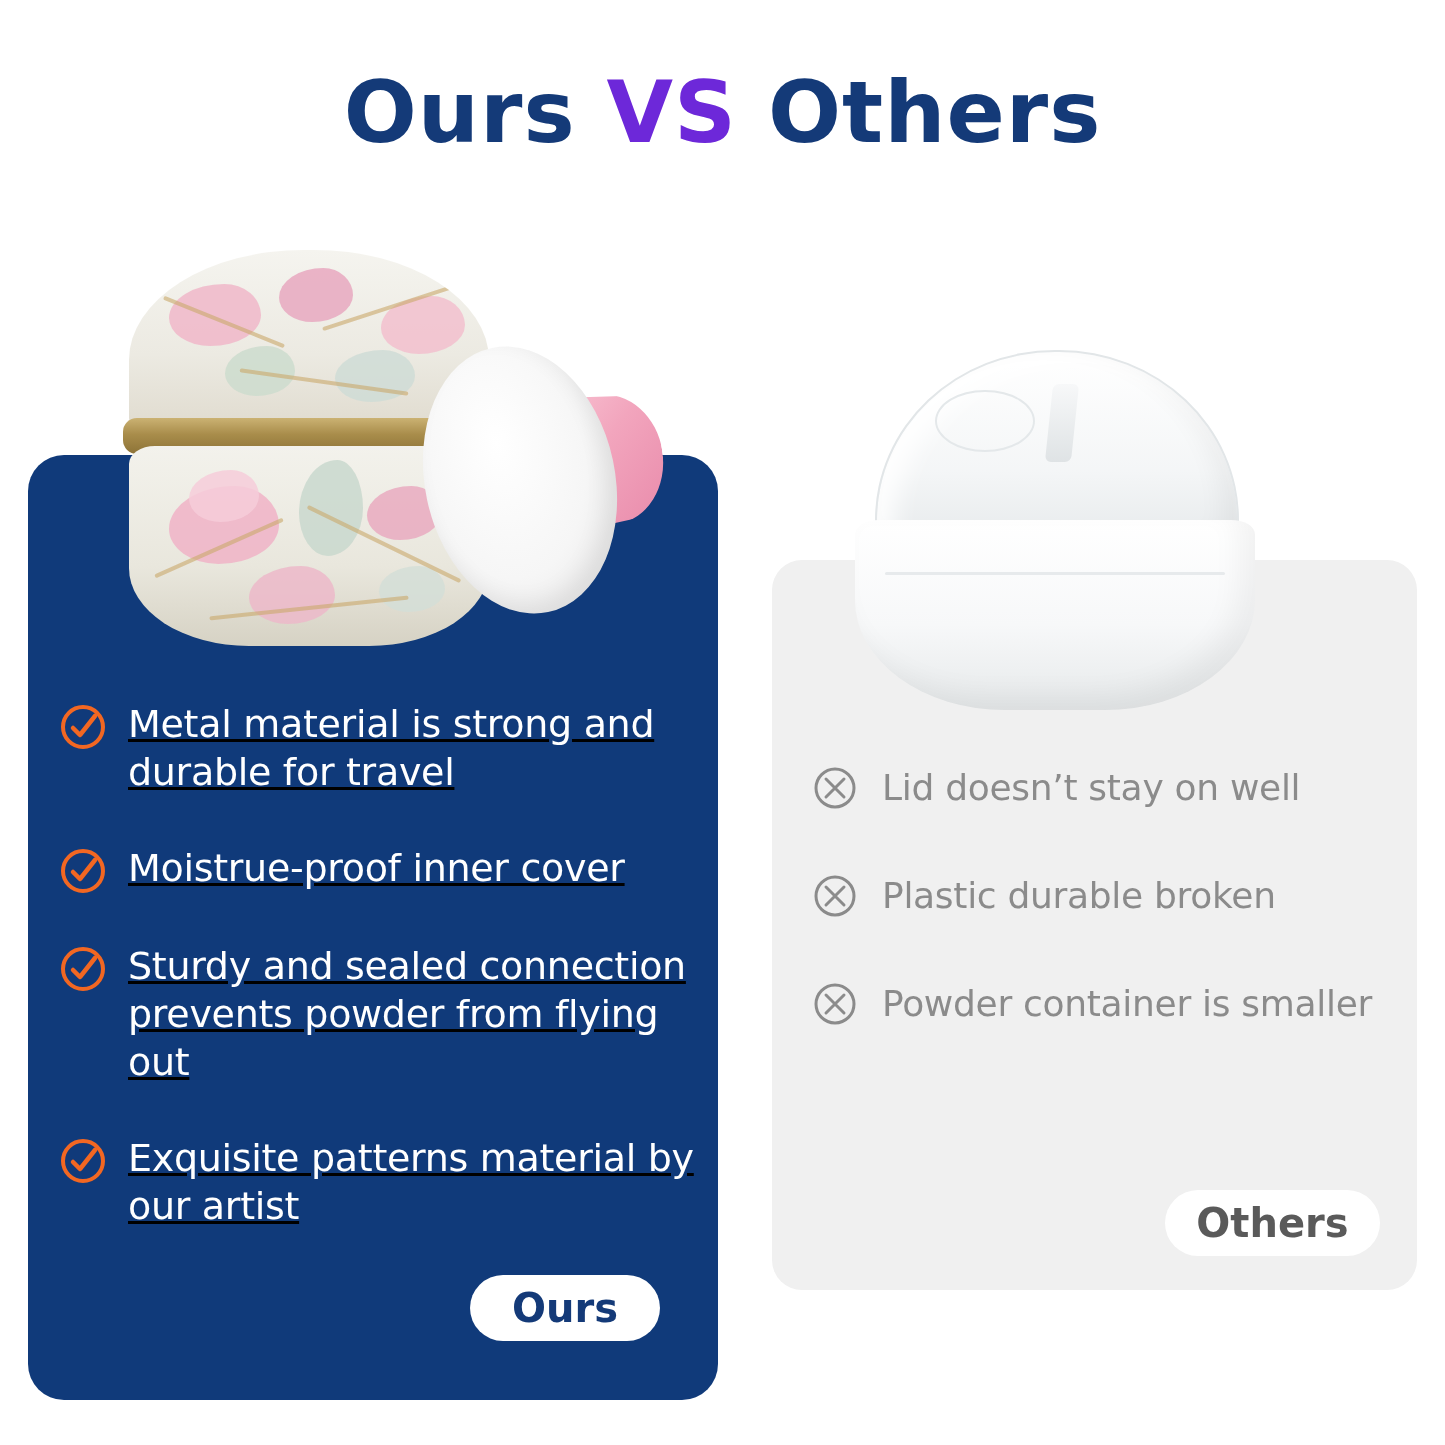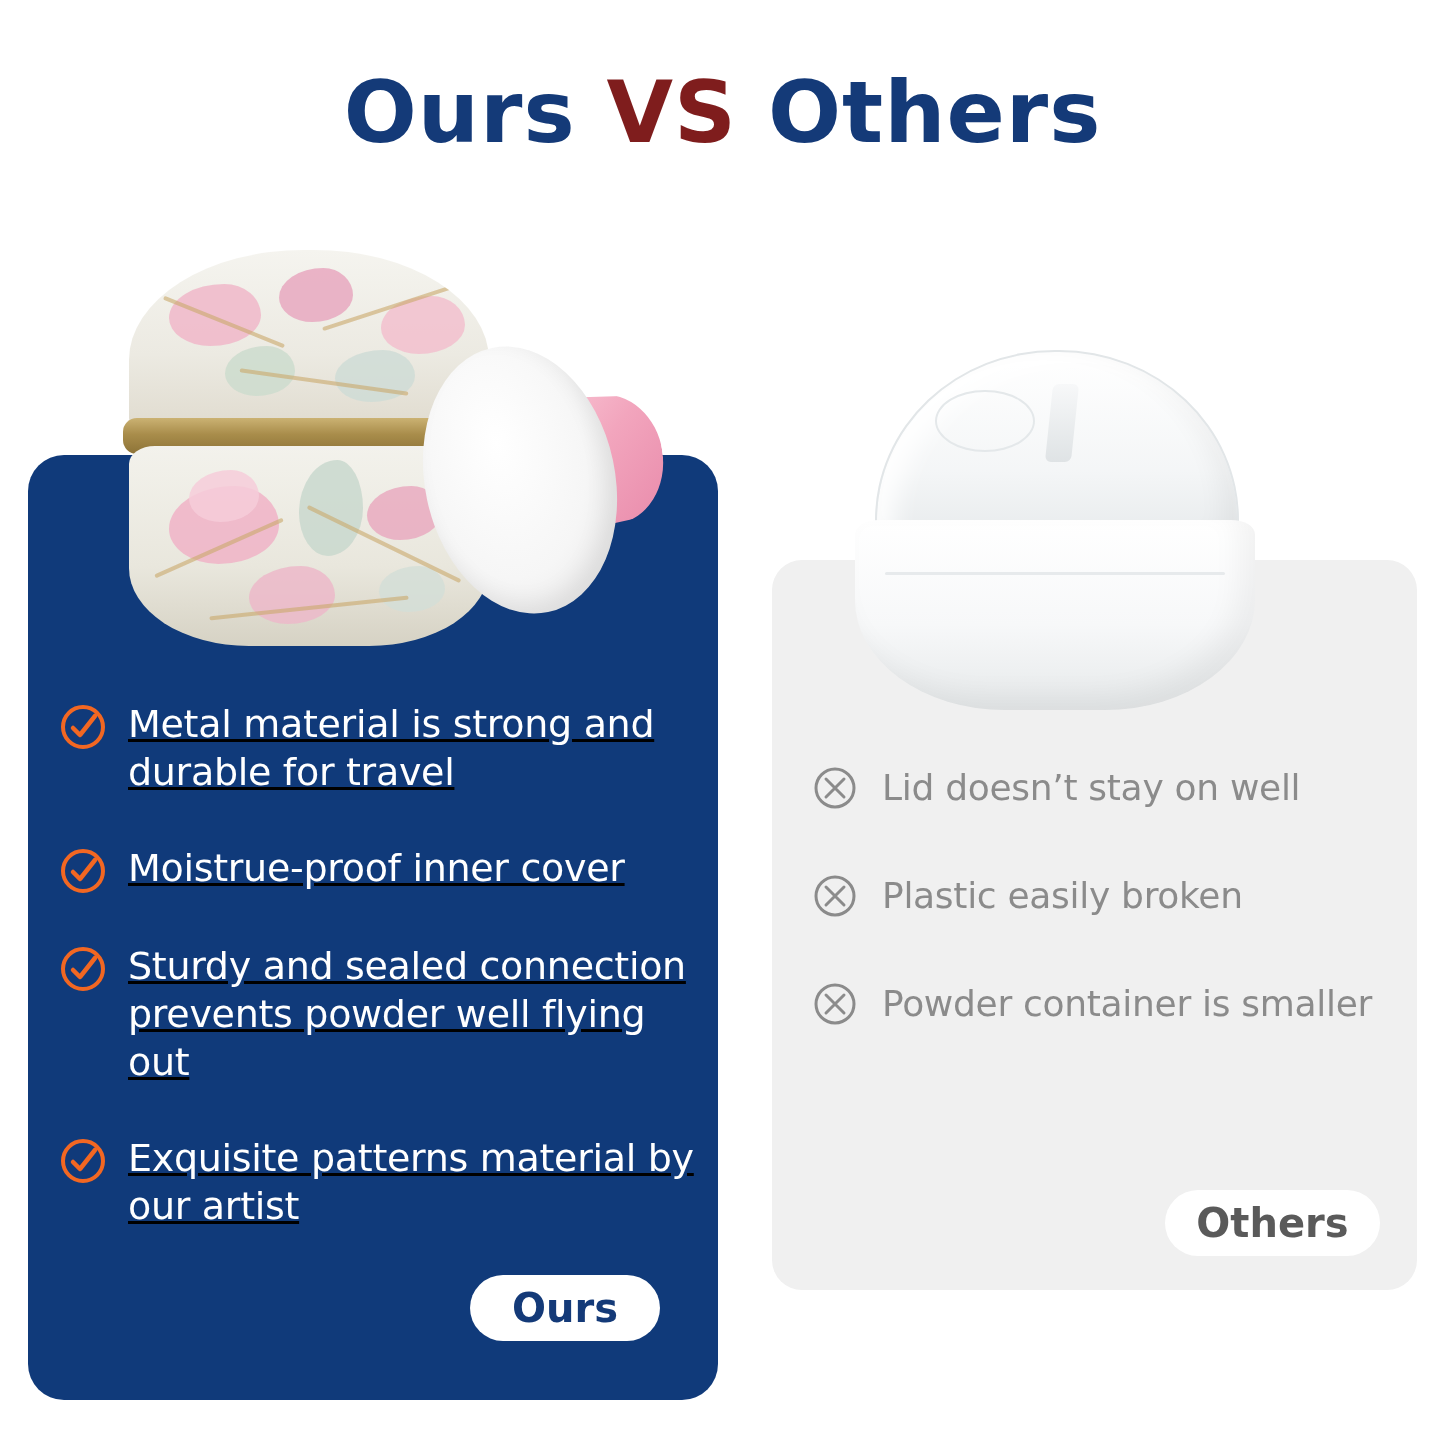--- a/index.html
+++ b/index.html
@@ -23,21 +23,21 @@
     width: 100%;
     text-align: center;
     font-family: "DejaVu Sans", sans-serif;
     font-size: 86px;
     font-weight: bold;
     letter-spacing: 1px;
     color: #143a78;
     white-space: nowrap;
   }
   .title .vs {
-    color: #7f1d1d;
+    color: #6d28d9;
   }
 
   
   .panel-ours {
     position: absolute;
     left: 28px;
     top: 455px;
     width: 690px;
     height: 945px;
     background: #103a7a;
@@ -339,21 +339,21 @@
     <span class="ours-text">Moistrue-proof inner cover</span>
   </div>
 
   <div class="ours-item">
     <span class="check-icon">
       <svg viewBox="0 0 46 46" width="46" height="46">
         <circle cx="23" cy="23" r="20" fill="none" stroke="#f26722" stroke-width="4"></circle>
         <path d="M13 24 L20 31 L35 12" fill="none" stroke="#f26722" stroke-width="4.5" stroke-linecap="round" stroke-linejoin="round"></path>
       </svg>
     </span>
-    <span class="ours-text">Sturdy and sealed connection prevents powder well flying out</span>
+    <span class="ours-text">Sturdy and sealed connection prevents powder from flying out</span>
   </div>
 
   <div class="ours-item">
     <span class="check-icon">
       <svg viewBox="0 0 46 46" width="46" height="46">
         <circle cx="23" cy="23" r="20" fill="none" stroke="#f26722" stroke-width="4"></circle>
         <path d="M13 24 L20 31 L35 12" fill="none" stroke="#f26722" stroke-width="4.5" stroke-linecap="round" stroke-linejoin="round"></path>
       </svg>
     </span>
     <span class="ours-text">Exquisite patterns material by our artist</span>
@@ -387,21 +387,21 @@
     <span class="others-text">Lid doesn’t stay on well</span>
   </div>
 
   <div class="others-item">
     <span class="x-icon">
       <svg viewBox="0 0 46 46" width="46" height="46">
         <circle cx="23" cy="23" r="19" fill="none" stroke="#8b8b8b" stroke-width="3"></circle>
         <path d="M14 14 L32 32 M32 14 L14 32" fill="none" stroke="#8b8b8b" stroke-width="3" stroke-linecap="round"></path>
       </svg>
     </span>
-    <span class="others-text">Plastic easily broken</span>
+    <span class="others-text">Plastic durable broken</span>
   </div>
 
   <div class="others-item">
     <span class="x-icon">
       <svg viewBox="0 0 46 46" width="46" height="46">
         <circle cx="23" cy="23" r="19" fill="none" stroke="#8b8b8b" stroke-width="3"></circle>
         <path d="M14 14 L32 32 M32 14 L14 32" fill="none" stroke="#8b8b8b" stroke-width="3" stroke-linecap="round"></path>
       </svg>
     </span>
     <span class="others-text">Powder container is smaller</span>

